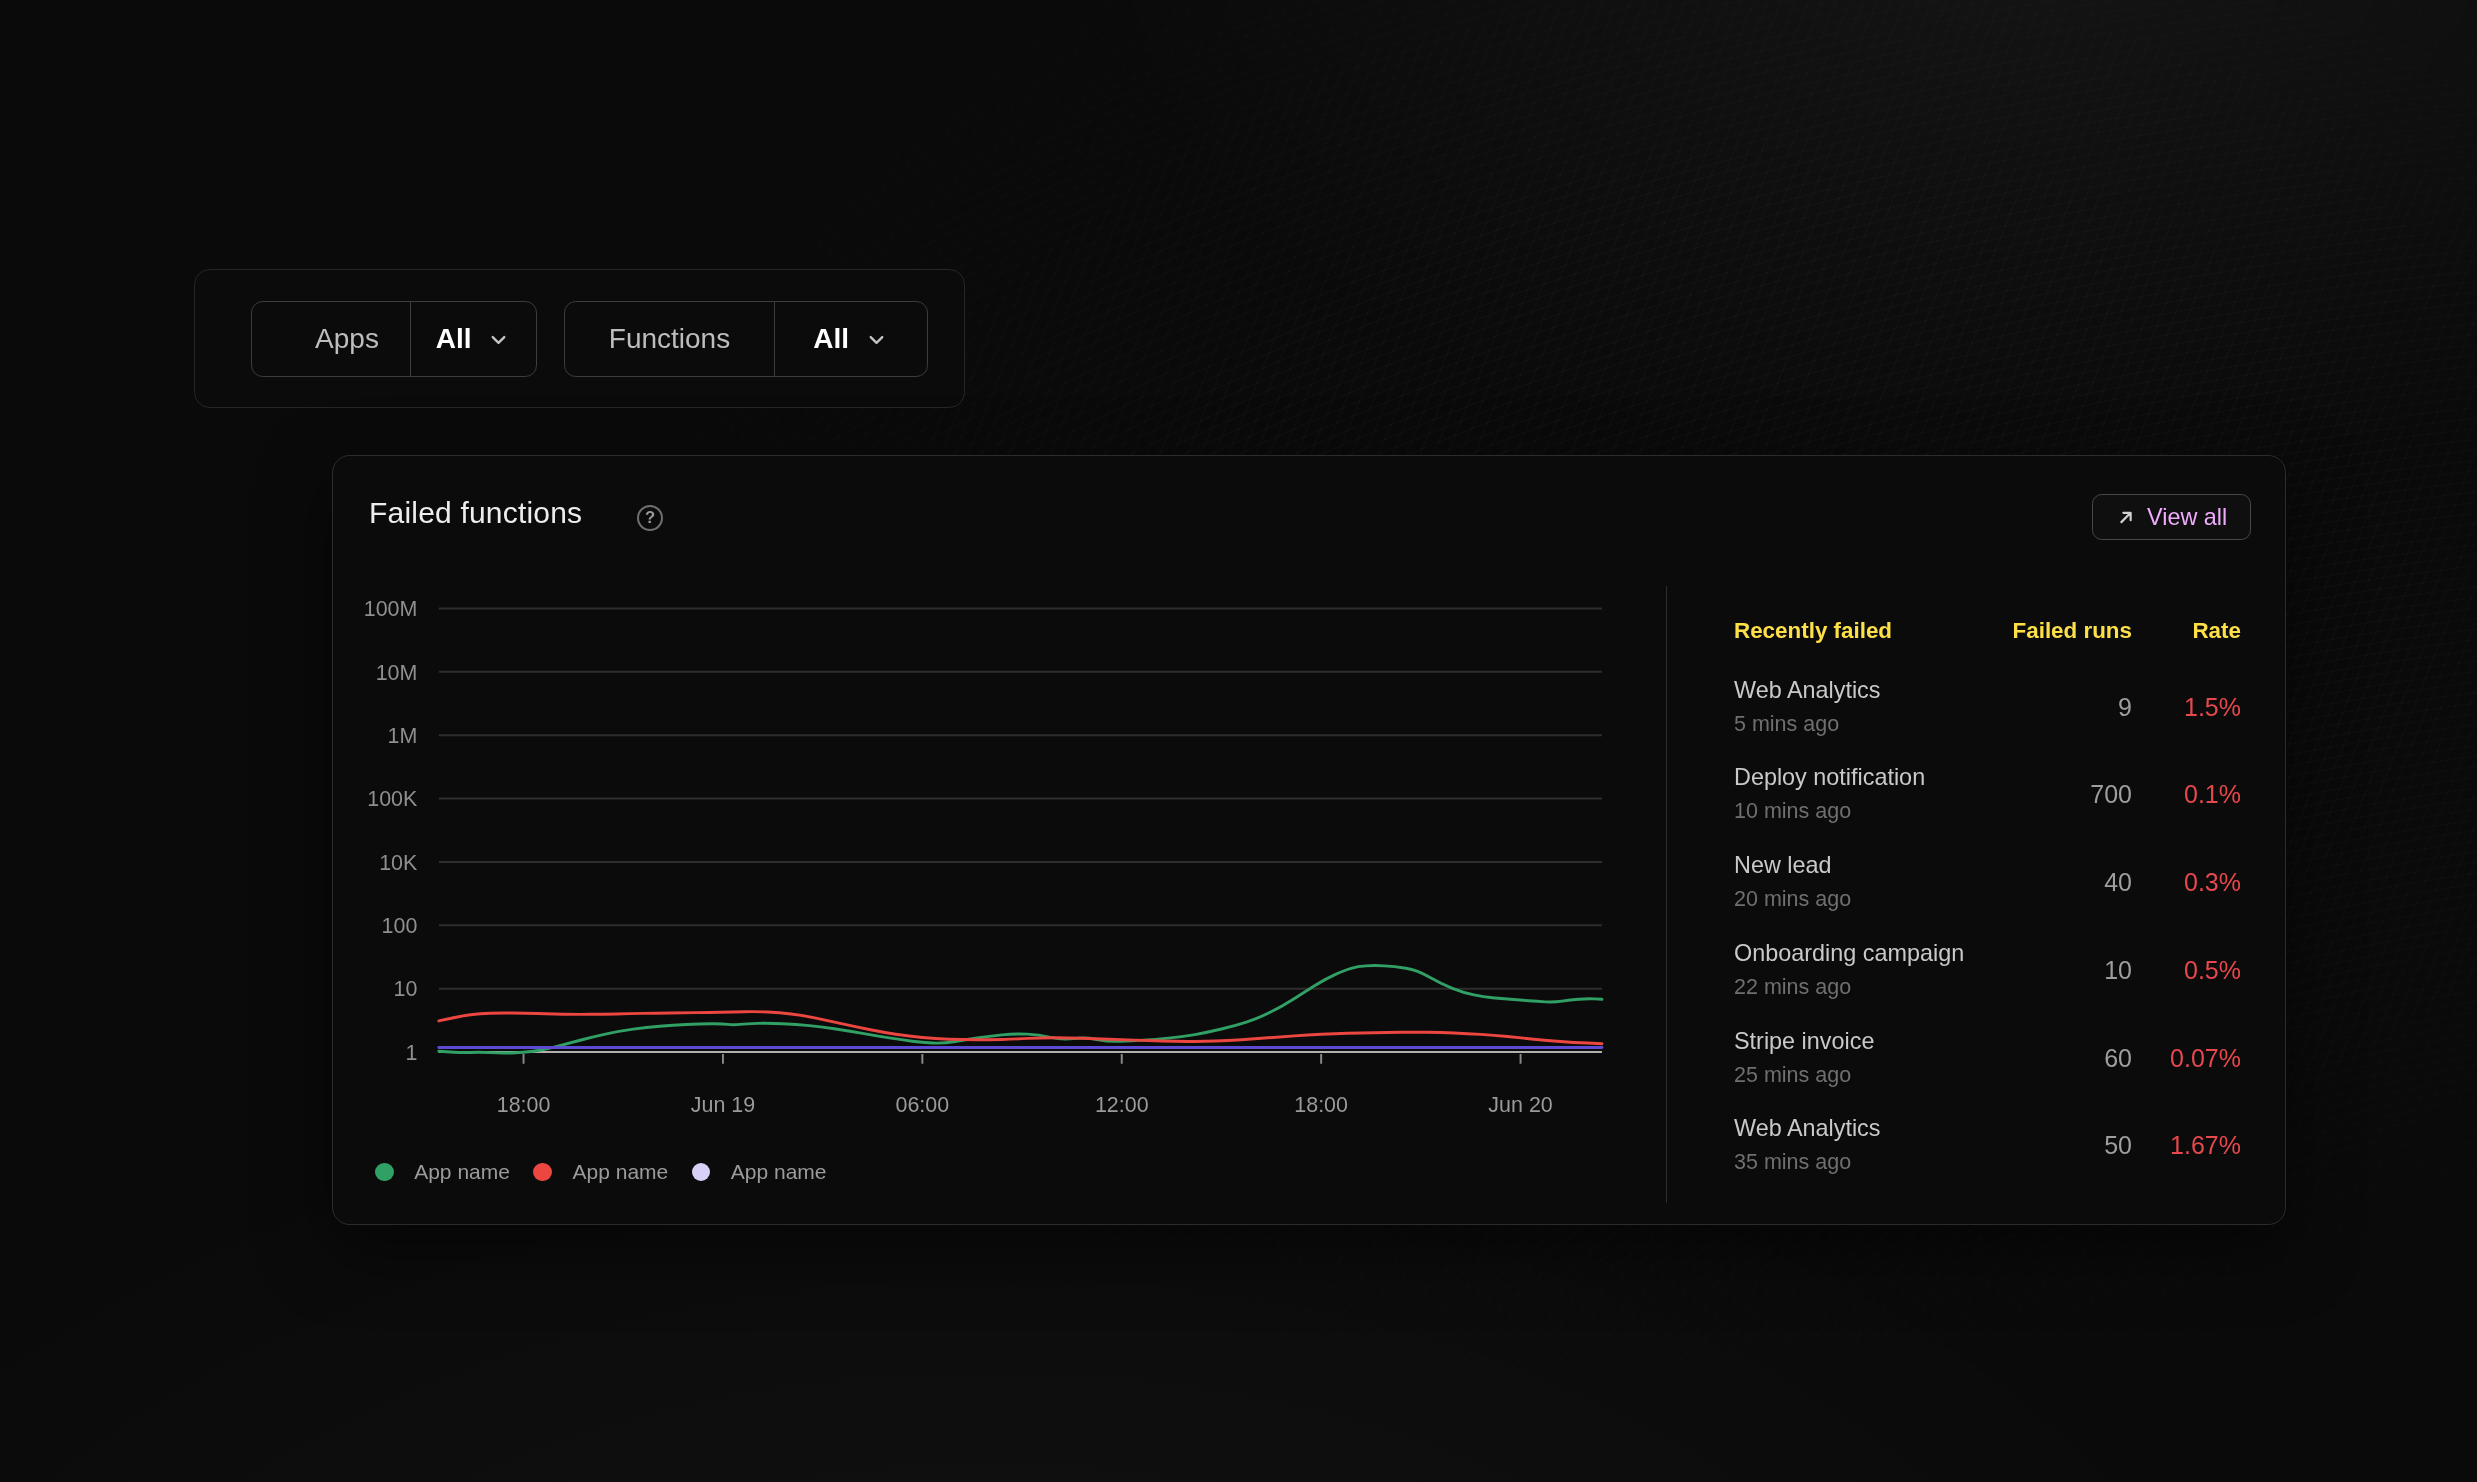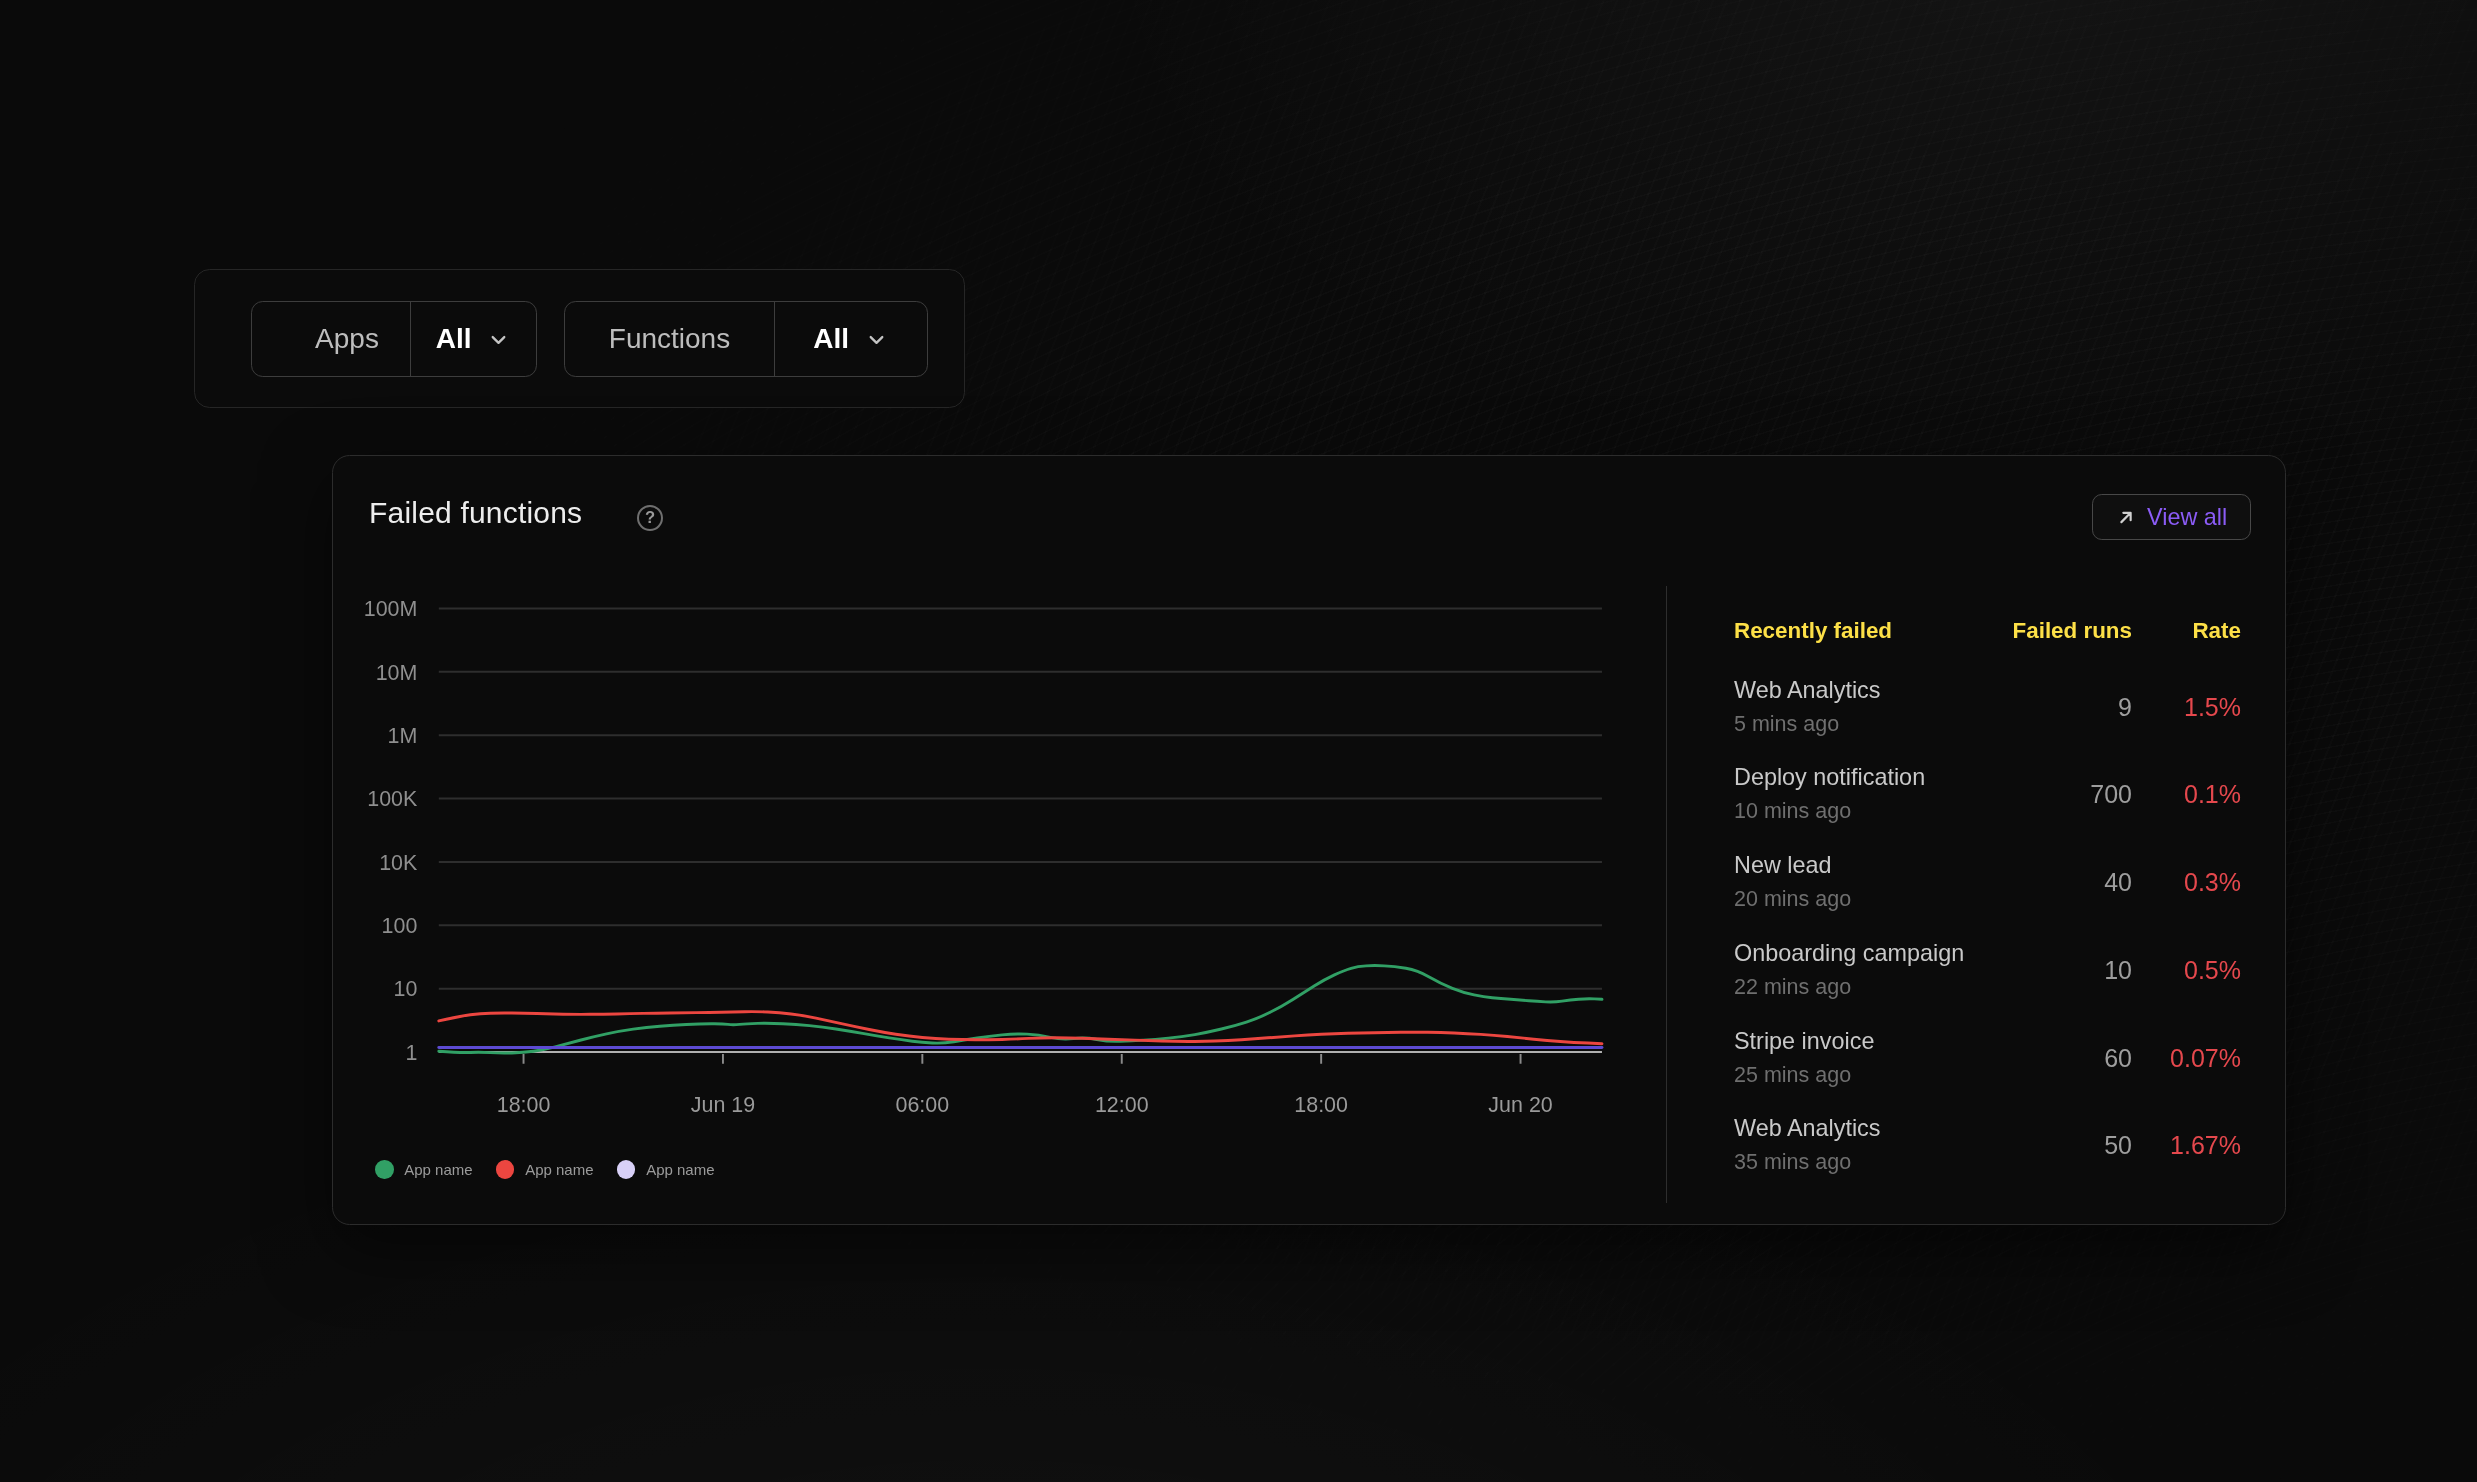--- a/index.html
+++ b/index.html
@@ -42,30 +42,30 @@
     background:#0b0b0b; border:1px solid #2c2c2c; border-radius:17.6px;
     box-shadow:0 23.4px 68px rgba(0,0,0,0.5);padding-left:48px; }
   .card-title { position:absolute; left:36px; top:40px; font-size:30px; font-weight:500;
     color:#ededed; letter-spacing:0.2px; }
   .help { position:absolute; left:304px; top:49px; width:26px; height:26px; border-radius:50%;
     border:2px solid #6f6f6f; color:#9a9a9a; font-size:16.6px; font-weight:600;
     display:flex; align-items:center; justify-content:center; cursor:pointer; }
   .view-all { position:absolute; left:1759px; top:38px; width:159px; height:46px;
     display:flex; align-items:center; justify-content:center; gap:10.7px;
     background:rgba(255,255,255,0.02); border:1px solid #484848; border-radius:9.8px;
-    color:#8b5cf6; font-size:23.4px; cursor:pointer; font-family:"Liberation Sans",sans-serif; }
+    color:#f0abfc; font-size:23.4px; cursor:pointer; font-family:"Liberation Sans",sans-serif; }
 
   
   #chart-svg { position:absolute; left:19.5px; top:130px; }
   #chart-svg text { font-family:"Liberation Sans", sans-serif; }
 
   .legend { position:absolute; left:42px; top:704px; display:flex; gap:23.4px; }
   .legend-item { display:flex; align-items:center; gap:10.7px; cursor:pointer; }
   .legend-dot { width:18.5px; height:18.5px; border-radius:50%; }
-  .legend-label { font-size:15px; color:#9b9b9b; }
+  .legend-label { font-size:21px; color:#9b9b9b;margin-left:10px; }
 
   .vdivider { position:absolute; left:1333px; top:130px; width:1px; height:617px; background:#2e2e2e; }
 
   
   .rtable { position:absolute; left:1401px; top:162px; width:507px; height:585px; }
   .th { position:absolute; top:0; font-size:22.4px; font-weight:700; color:#fde047; }
   .th-name { left:0; }
   .th-runs { right:109px;margin-left:22px; }
   .th-rate { right:0;text-align:center; }
   .trow { position:absolute; left:0; width:100%; height:88px; cursor:pointer; }

